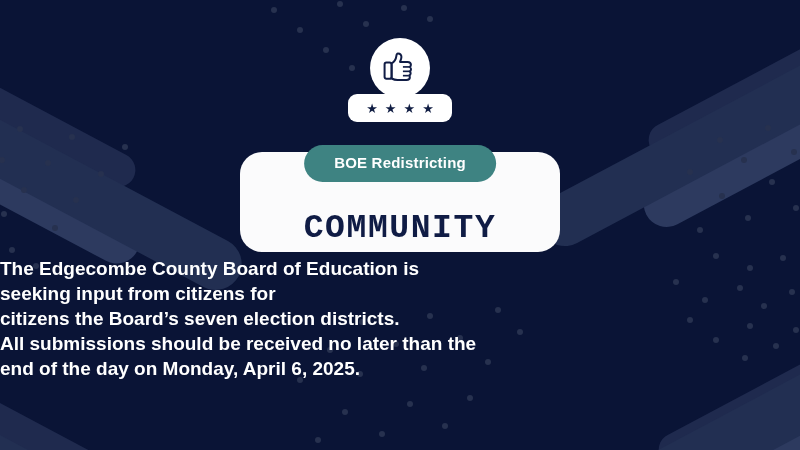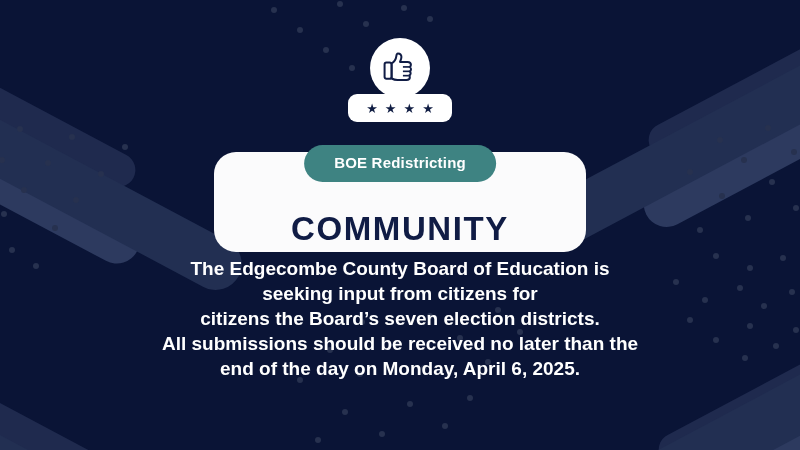--- a/index.html
+++ b/index.html
@@ -80,44 +80,45 @@
     white-space:nowrap;
     z-index:4;
     margin-top:18px;
   }
 
   
   .card{
     position:absolute;
     top:152px; left:50%;
     transform:translateX(-50%);
-    width:372px; height:100px;
+    width:320px; height:100px;
     background:#fbfbfc;
     border-radius:22px;
     z-index:2;
     display:flex;
     flex-direction:column;
     align-items:center;
     justify-content:flex-end;
     padding-bottom:6px;
+    font-family:Liberation Mono, monospace;
   }
   .card .title-line{
     color:#101c45;
     font-weight:bold;
     font-size:33px;
     line-height:1.04;
     letter-spacing:1.6px;
     text-align:center;
   }
 
   
   .body-copy{
     position:absolute;
     top:256px; left:0; right:0;
-    text-align:center;
+    text-align:left;
     z-index:3;
   }
   .body-copy .line{
     font-size:19px;
     font-weight:bold;
     line-height:25px;
     white-space:nowrap;
   }
   .body-copy .line.white{ color:#ffffff; }
   .body-copy .line.yellow{ color:#ffffff; }

